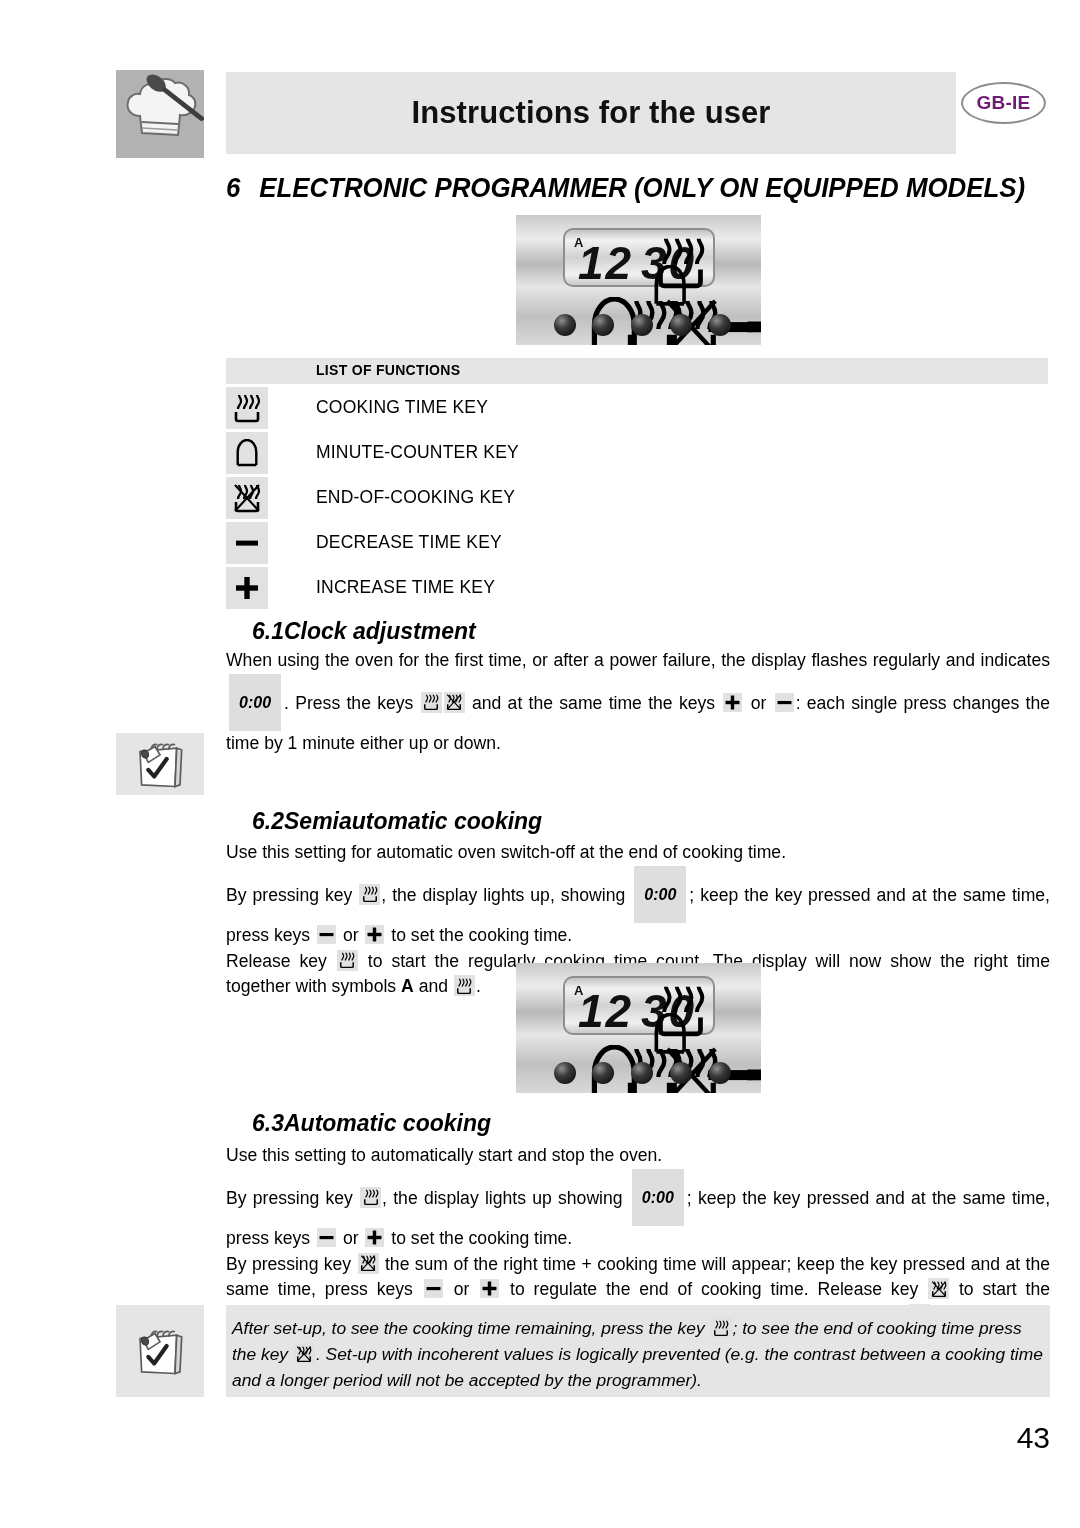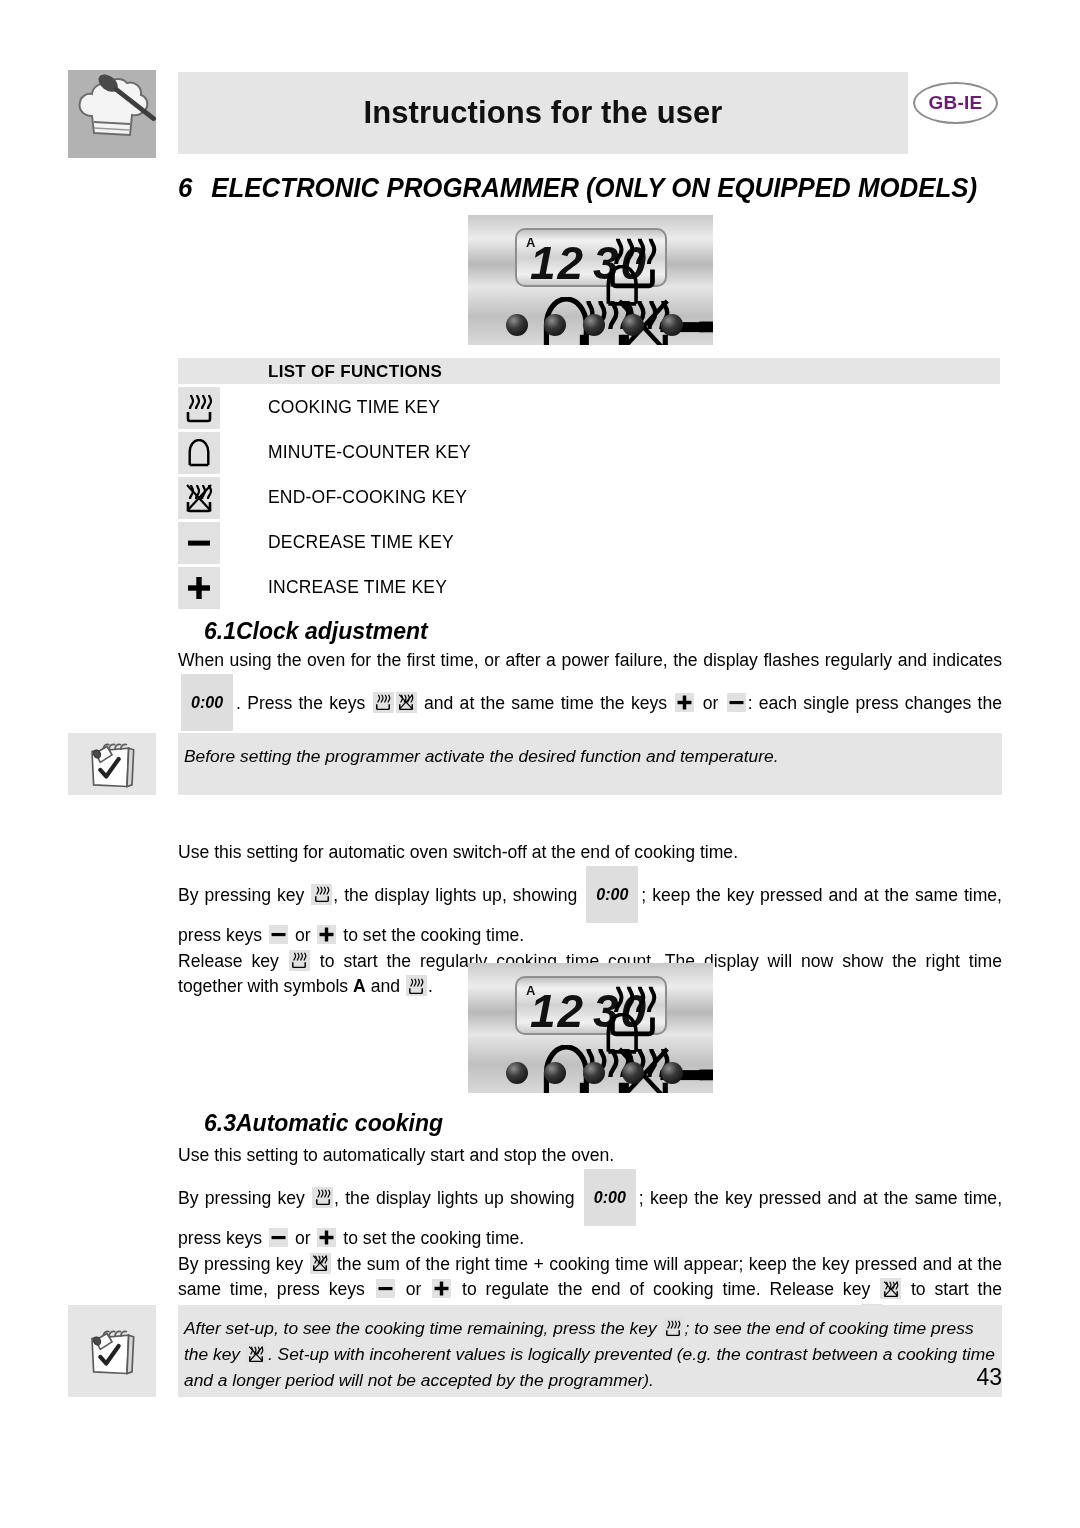--- a/index.html
+++ b/index.html
@@ -1,21 +1,21 @@
 <!DOCTYPE html>
 <html><head>
 <meta charset="utf-8">
 <style>
   html,body{margin:0;padding:0;background:#fff;}
   body{
     width:1080px;height:1528px;position:relative;
     font-family:"Liberation Sans","DejaVu Sans",sans-serif;
     color:#000;-webkit-font-smoothing:antialiased;
   }
-  .page{position:absolute;inset:0;}
+  .page{position:absolute;inset:0;margin-left:48px;}
 
   
   .header{position:absolute;left:68px;top:70px;width:930px;height:88px;}
   .chef-badge{
     position:absolute;left:0;top:0;width:88px;height:88px;background:#b2b2b2;
     overflow:hidden;
   }
   .chef-badge svg{display:block;}
   .header-band{
     position:absolute;left:110px;top:2px;width:730px;height:82px;background:#e5e5e5;
@@ -47,21 +47,21 @@
   .panel{position:absolute;width:245px;height:130px;}
   .panel-1{left:468px;top:215px;}
   .panel-2{left:468px;top:963px;}
 
   
   .lof-head{
     position:absolute;left:178px;top:358px;width:822px;height:26px;
     background:#e5e5e5;
   }
   .lof-head span{
-    position:absolute;left:90px;top:4px;font-size:17px;font-weight:bold;letter-spacing:.3px;
+    position:absolute;left:90px;top:4px;font-size:14px;font-weight:bold;letter-spacing:.3px;
   }
   .func-list{position:absolute;left:178px;top:387px;width:822px;}
   .func-row{position:relative;height:45px;}
   .func-ico{
     position:absolute;left:0;top:0;width:42px;height:42px;background:#e1e1e1;
     display:flex;align-items:center;justify-content:center;
   }
   .func-lbl{
     position:absolute;left:90px;top:10px;font-size:17.5px;letter-spacing:.2px;
   }
@@ -108,22 +108,22 @@
   .lcd{
     display:inline-block;background:#dedede;padding:16px 10px;margin:0 3px;
     font-style:italic;font-weight:bold;font-size:16px;letter-spacing:0px;
     font-family:"Liberation Sans","DejaVu Sans",sans-serif;
     vertical-align:1px;
   }
   .b{font-weight:bold;}
 
   
   .pageno{
-    position:absolute;left:0;top:1364px;width:1002px;text-align:right;
-    font-size:23px;
+    position:absolute;left:0;top:1421px;width:1002px;text-align:right;
+    font-size:30px;
   }
 </style>
 </head>
 <body>
 
 <svg width="0" height="0" style="position:absolute" aria-hidden="true">
   <defs>
 
     <symbol id="sym-bell" viewBox="0 0 28 30">
       <path d="M4 28 h20 M4 28 V14 A10 13 0 0 1 24 14 V28" fill="none" stroke="#000" stroke-width="2.6" stroke-linejoin="miter"></path>
@@ -328,25 +328,25 @@
             <use href="#sym-minus"></use>
           </svg></span><span>: each single press changes the time by 1 minute either up or down.</span></p>
   </div>
 
   <div class="note" style="top:733px;height:62px">
     <div class="note-ico">
       <svg width="60" height="52">
           <use href="#sym-note"></use>
         </svg>
       </div>
-    <div class="note-body">
-      <p>Before setting the programmer activate the desired function and temperature.</p>
-    </div>
-  </div>
-
+  </div>
+
+  <div class="sec-head" style="top:808px">
+    <span class="n">6.2</span><span>Semiautomatic cooking</span>
+  </div>
   <div class="body-txt nj" style="top:840px">
     <p>Use this setting for automatic oven switch-off at the end of cooking time.</p>
     <p style="text-align:justify">
       <span>By pressing key</span>
       <span class="ig"><svg width="17" height="17">
             <use href="#sym-cook"></use>
           </svg></span><span>, the display lights up, showing</span>
       <span class="lcd">0:00</span><span>; keep the key pressed and at the same time, press keys</span>
       <span class="ig-minus"><svg width="19" height="19">
             <use href="#sym-minus"></use>

